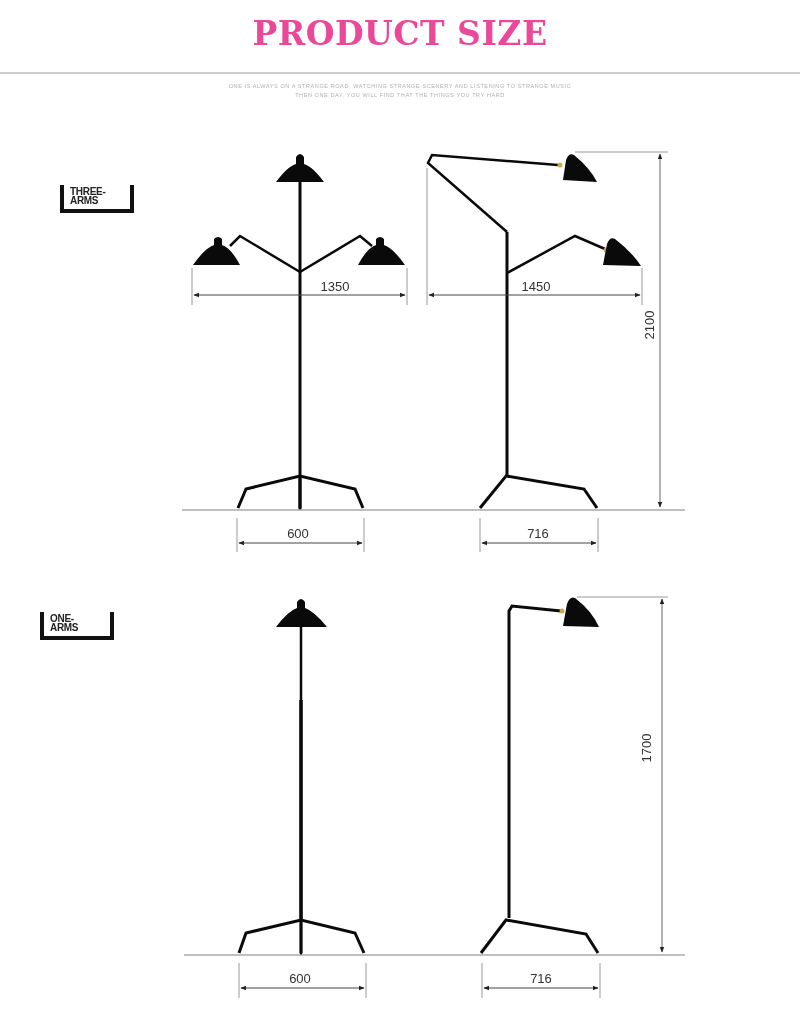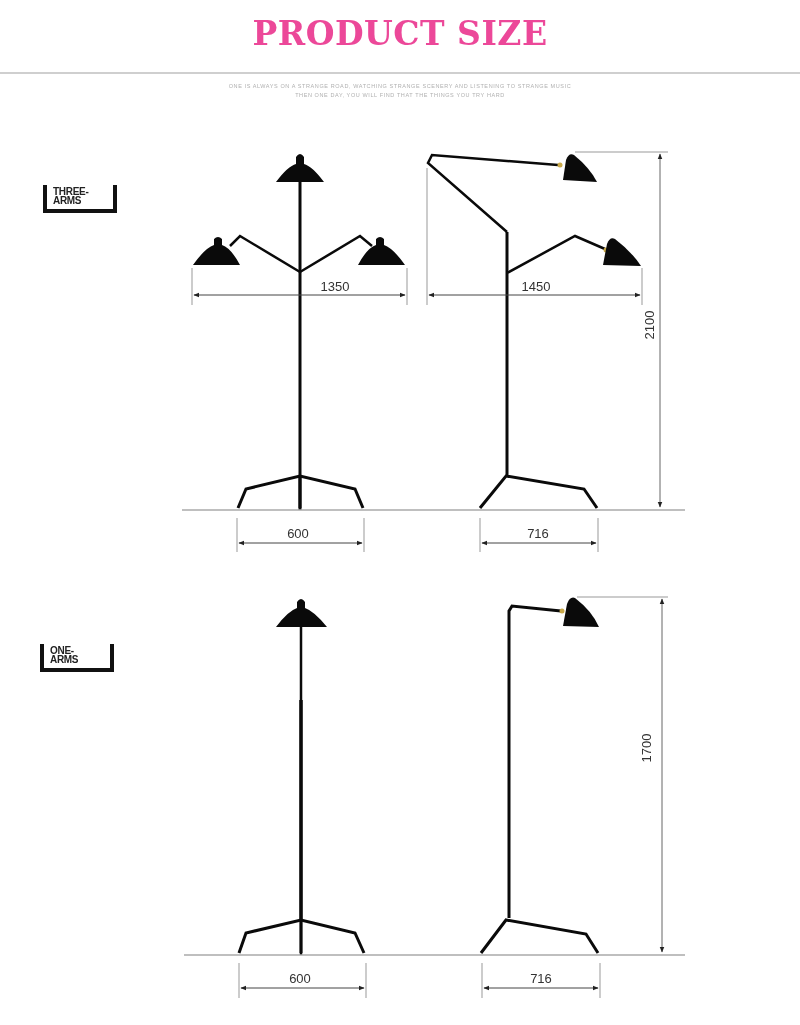--- a/index.html
+++ b/index.html
@@ -3,21 +3,21 @@
 <meta charset="utf-8">
 <style>
   html,body{margin:0;padding:0;background:#fff;}
   body{width:800px;height:1025px;position:relative;overflow:hidden;font-family:"Liberation Sans",sans-serif;}
   .title{position:absolute;left:0;top:14px;width:800px;text-align:center;font-family:"DejaVu Serif","Liberation Serif",serif;font-weight:bold;font-size:33px;color:#ec4899;letter-spacing:0.5px;}
   .rule{position:absolute;left:0;top:72px;width:800px;height:2px;background:#cfcfcf;}
   .sub{position:absolute;left:0;width:800px;text-align:center;font-size:5.5px;color:#b0b0b0;letter-spacing:0.6px;}
   .sub1{top:83px;} .sub2{top:92px;}
   .badge{position:absolute;width:66px;height:24px;border-left:4px solid #111;border-right:4px solid #111;border-bottom:4px solid #111;}
   .badge span{position:absolute;left:6px;top:2px;font-size:10px;line-height:9px;font-weight:bold;color:#222;letter-spacing:-0.3px;}
-  .b1{left:43px;top:185px;} .b2{left:40px;top:644px;}
+  .b1{left:60px;top:185px;} .b2{left:40px;top:612px;}
   svg{position:absolute;left:0;top:0;}
   .dim{font-family:"Liberation Sans",sans-serif;font-size:13px;fill:#333;}
 </style>
 </head>
 <body>
 
 <div class="title">PRODUCT SIZE</div>
 <div class="rule"></div>
 <div class="sub sub1">ONE IS ALWAYS ON A STRANGE ROAD, WATCHING STRANGE SCENERY AND LISTENING TO STRANGE MUSIC</div>
 <div class="sub sub2">THEN ONE DAY, YOU WILL FIND THAT THE THINGS YOU TRY HARD</div>

